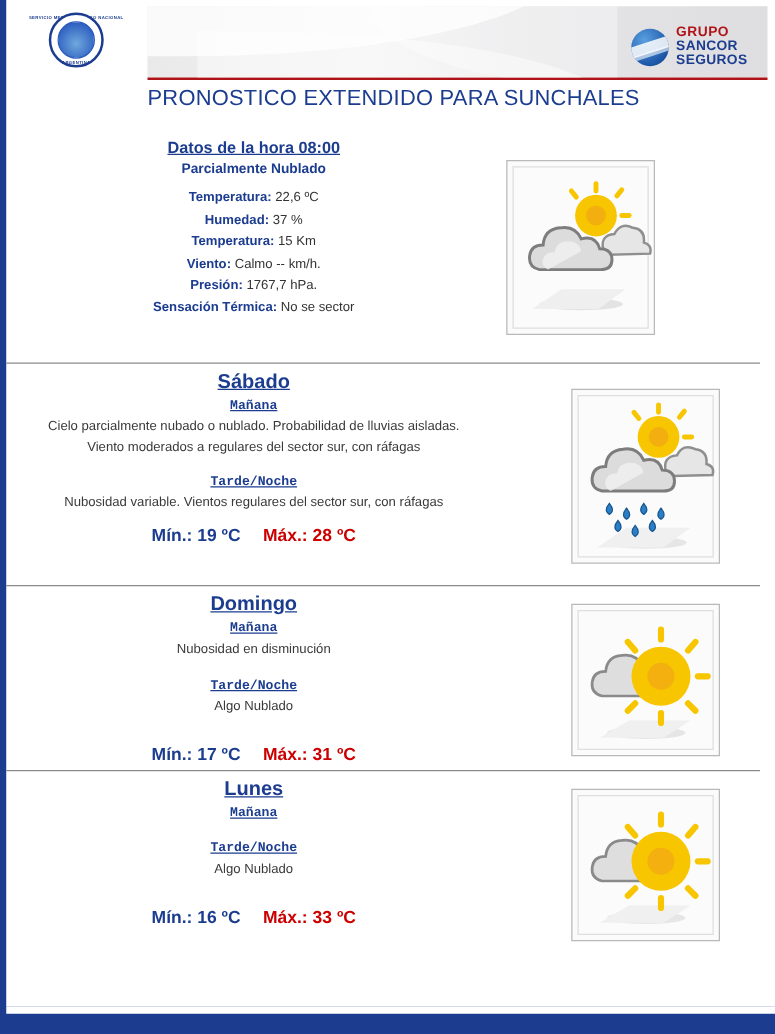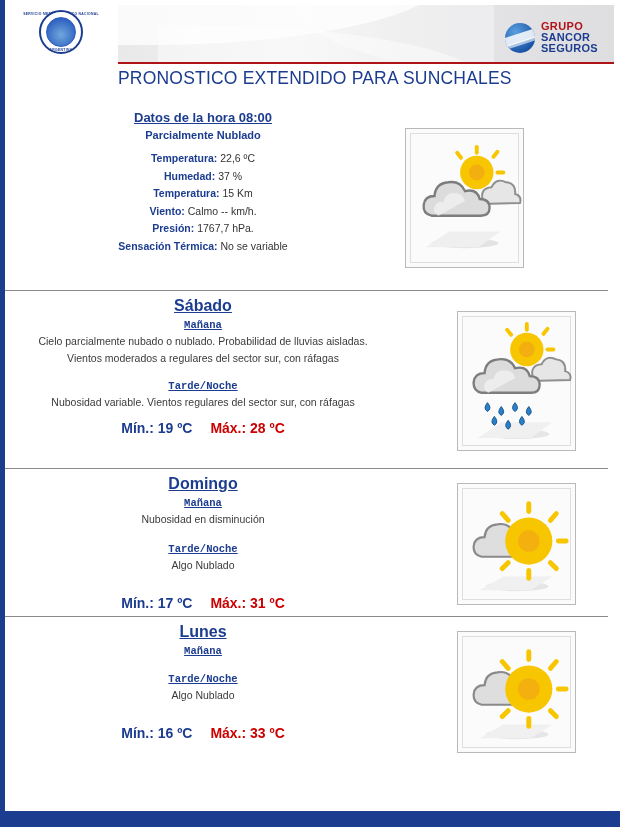--- a/index.html
+++ b/index.html
@@ -361,21 +361,21 @@
           <div class="meas">
             <b>Viento:</b>
             <span>Calmo -- km/h.</span>
           </div>
           <div class="meas">
             <b>Presión:</b>
             <span>1767,7  hPa.</span>
           </div>
           <div class="meas">
             <b>Sensación Térmica:</b>
-            <span>No se variable</span>
+            <span>No se sector</span>
           </div>
         </div>
 
         <div class="icon-card" style="left:405px; top:18px; width:119px; height:140px;">
           <div class="inner-frame"></div>
           <svg class="wicon" viewBox="0 0 119 140">
 
             <ellipse cx="60" cy="116" rx="34" ry="5" fill="#e3e3e3"></ellipse>
             <path d="M20 120 L44 104 L96 104 L74 120 Z" fill="#efefef"></path>
 
@@ -400,21 +400,21 @@
       </div>
       <div class="hr"></div>
     </div>
 
     <div class="section">
       <div class="block" style="height:171px;">
         <div class="text-col">
           <div class="day-name">Sábado</div>
           <div class="part-label">Mañana</div>
           <div class="part-text">Cielo parcialmente nubado o nublado. Probabilidad de lluvias aisladas.</div>
-          <div class="part-text">Vientos moderados a regulares del sector sur, con ráfagas</div>
+          <div class="part-text">Viento moderados a regulares del sector sur, con ráfagas</div>
           <div class="part-label" style="margin-top:14px;">Tarde/Noche</div>
           <div class="part-text">Nubosidad variable. Vientos regulares del sector sur, con ráfagas</div>
           <div class="temps">
             <span class="mn">Mín.: 19 ºC</span>
             <span class="mx">Máx.: 28 ºC</span>
           </div>
         </div>
 
         <div class="icon-card" style="left:457px; top:14px; width:119px; height:140px;">
           <div class="inner-frame"></div>

